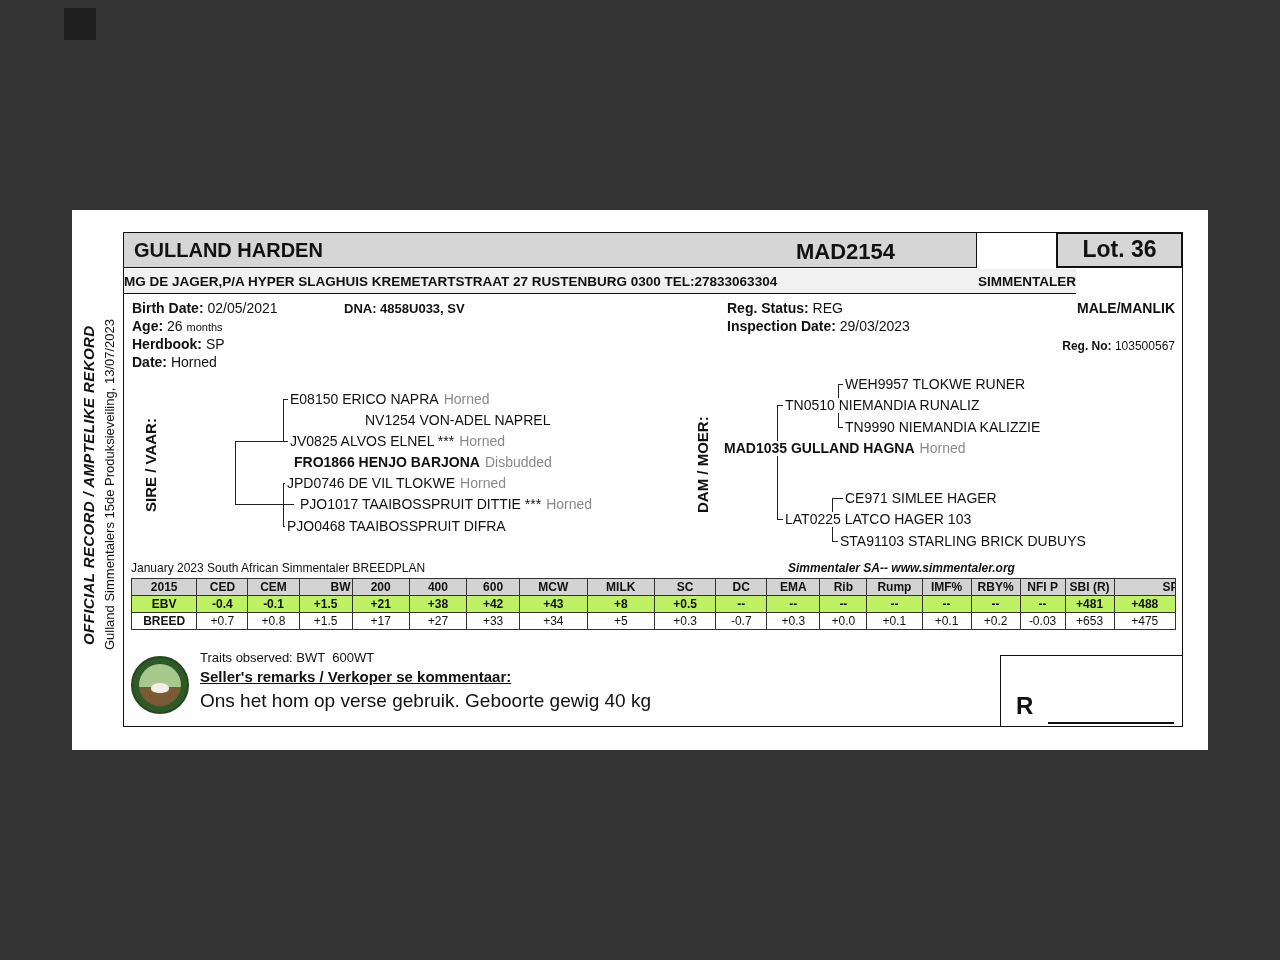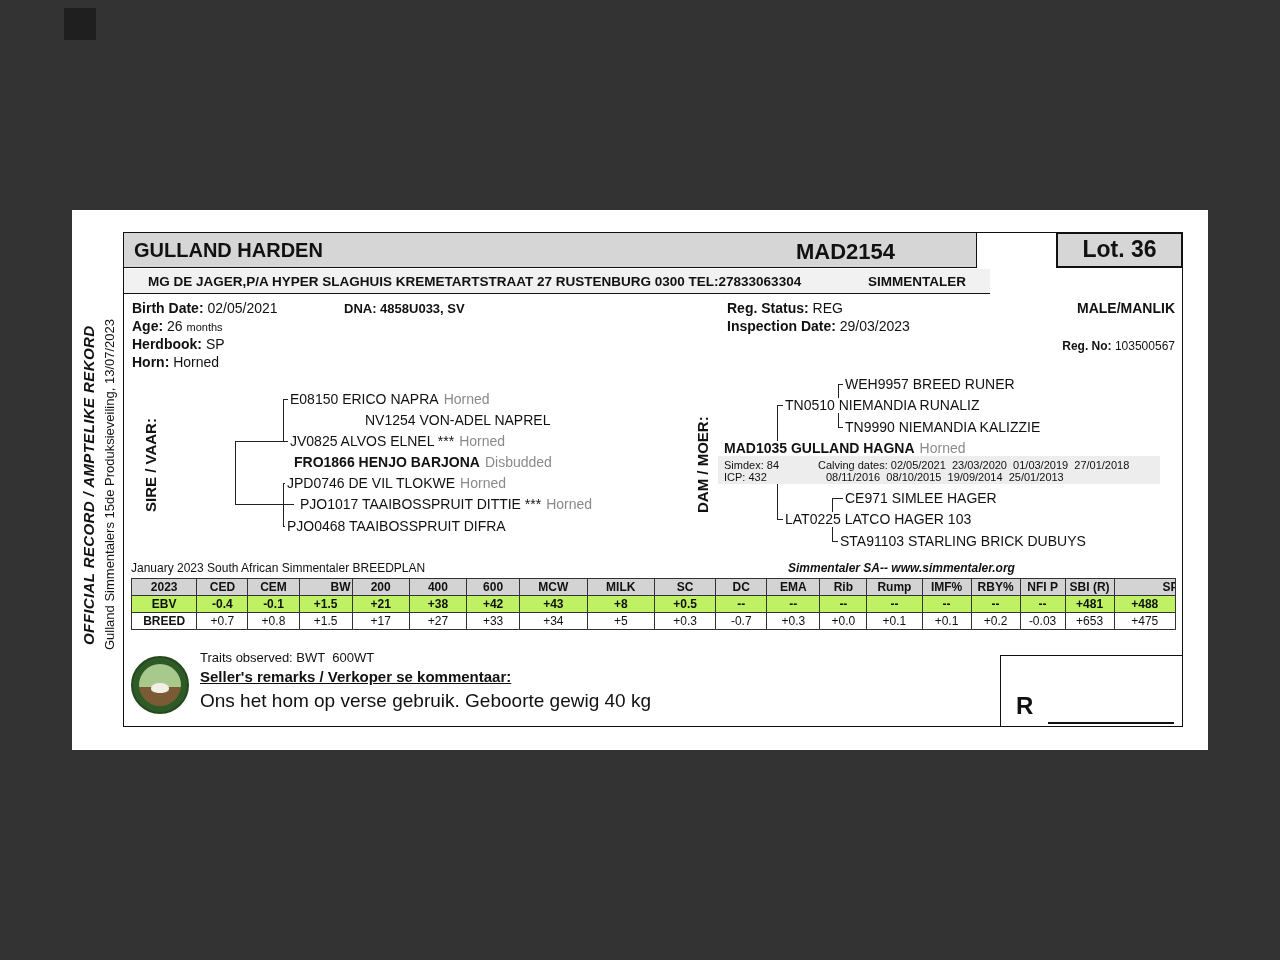--- a/index.html
+++ b/index.html
@@ -24,23 +24,23 @@
   .side-text2 { left:30px; top:92px; height:366px; font-size:13px; }
 
   .content-frame { position:absolute; left:51px; top:22px; width:1060px; height:495px; border:1px solid #111; }
 
   .titlebar { position:absolute; left:51px; top:22px; width:854px; height:36px; background:#d6d6d6; border:1px solid #111; }
   .title-name { position:absolute; left:10px; top:6px; font-size:20px; font-weight:bold; }
   .title-tag  { position:absolute; left:672px; top:6px; font-size:22px; font-weight:bold; }
   .lotbox { position:absolute; left:984px; top:22px; width:127px; height:36px; background:#d6d6d6; border:2px solid #111;
             text-align:center; font-size:23px; font-weight:bold; line-height:31px; }
 
-  .addrbar { position:absolute; left:52px; top:59px; width:866px; height:25px; background:#f1f1f1;
+  .addrbar { position:absolute; left:52px; top:59px; width:952px; height:25px; background:#f1f1f1;
              border-bottom:1px solid #111; display:flex; align-items:center; justify-content:space-between;
-             padding:0 24px; font-weight:bold; font-size:13.5px; white-space:nowrap; }
+             padding:0 0; font-weight:bold; font-size:13.5px; white-space:nowrap; }
 
   .info-item { position:absolute; font-size:14px; white-space:nowrap; }
   .lbl { font-weight:bold; }
   .small-unit { font-size:11px; }
   .dna-item { font-size:13px; font-weight:bold; }
   .regno-item { font-size:12px; }
   .bold { font-weight:bold; }
 
   .ped-vlabel { position:absolute; writing-mode:vertical-rl; transform:rotate(180deg);
                 font-weight:bold; font-size:15px; text-align:center; height:110px; }
@@ -132,21 +132,21 @@
   <div class="info-item" style="left:60px;top:126px">
     <span class="lbl">Herdbook:</span>
     <span>SP</span>
   </div>
   <div class="info-item regno-item" style="right:33px;top:129px">
     <span class="lbl">Reg. No:</span>
     <span>103500567</span>
   </div>
 
   <div class="info-item" style="left:60px;top:144px">
-    <span class="lbl">Horn:</span>
+    <span class="lbl">Date:</span>
     <span>Horned</span>
   </div>
 
   <div class="ped-vlabel" style="left:70px;top:200px">SIRE / VAAR:</div>
   <div class="ped-vlabel" style="left:622px;top:200px">DAM / MOER:</div>
 
   <div class="tline" style="left:211px;top:189px;width:1px;height:42px"></div>
   <div class="tline" style="left:211px;top:189px;width:6px;height:1px"></div>
   <div class="tline" style="left:211px;top:231px;width:6px;height:1px"></div>
   <div class="tline" style="left:211px;top:273px;width:1px;height:43px"></div>
@@ -167,42 +167,36 @@
   <div class="tline" style="left:705px;top:309px;width:7px;height:1px"></div>
 
   <div class="ped-line" style="left:216px;top:182px"><span class="ped-name">E08150 ERICO NAPRA</span><span class="ped-tag">Horned</span></div>
   <div class="ped-line" style="left:291px;top:203px"><span class="ped-name">NV1254 VON-ADEL NAPREL</span><span class="ped-tag"></span></div>
   <div class="ped-line" style="left:216px;top:224px"><span class="ped-name">JV0825 ALVOS ELNEL ***</span><span class="ped-tag">Horned</span></div>
   <div class="ped-line ped-main" style="left:220px;top:245px"><span class="ped-name">FRO1866 HENJO BARJONA</span><span class="ped-tag">Disbudded</span></div>
   <div class="ped-line" style="left:213px;top:266px"><span class="ped-name">JPD0746 DE VIL TLOKWE</span><span class="ped-tag">Horned</span></div>
   <div class="ped-line" style="left:226px;top:287px"><span class="ped-name">PJO1017 TAAIBOSSPRUIT DITTIE ***</span><span class="ped-tag">Horned</span></div>
   <div class="ped-line" style="left:213px;top:309px"><span class="ped-name">PJO0468 TAAIBOSSPRUIT DIFRA</span><span class="ped-tag"></span></div>
 
-  <div class="ped-line" style="left:771px;top:167px"><span class="ped-name">WEH9957 BREED RUNER</span><span class="ped-tag"></span></div>
+  <div class="ped-line" style="left:771px;top:167px"><span class="ped-name">WEH9957 TLOKWE RUNER</span><span class="ped-tag"></span></div>
   <div class="ped-line" style="left:711px;top:188px"><span class="ped-name">TN0510 NIEMANDIA RUNALIZ</span><span class="ped-tag"></span></div>
   <div class="ped-line" style="left:771px;top:210px"><span class="ped-name">TN9990 NIEMANDIA KALIZZIE</span><span class="ped-tag"></span></div>
   <div class="ped-line ped-main" style="left:650px;top:231px"><span class="ped-name">MAD1035 GULLAND HAGNA</span><span class="ped-tag">Horned</span></div>
   <div class="ped-line" style="left:771px;top:281px"><span class="ped-name">CE971 SIMLEE HAGER</span><span class="ped-tag"></span></div>
   <div class="ped-line" style="left:711px;top:302px"><span class="ped-name">LAT0225 LATCO HAGER 103</span><span class="ped-tag"></span></div>
   <div class="ped-line" style="left:766px;top:324px"><span class="ped-name">STA91103 STARLING BRICK DUBUYS</span><span class="ped-tag"></span></div>
 
-  <div class="ped-stats">
-    <span class="st-simdex">Simdex: 84</span>
-    <span class="st-icp">ICP: 432</span>
-    <span class="st-cal1">Calving dates: 02/05/2021  23/03/2020  01/03/2019  27/01/2018</span>
-    <span class="st-cal2">08/11/2016  08/10/2015  19/09/2014  25/01/2013</span>
-  </div>
 
   <div class="bp-caption-left">January 2023 South African Simmentaler BREEDPLAN</div>
   <div class="bp-caption-right">Simmentaler SA-- www.simmentaler.org</div>
 
   <table class="bp-table">
     <thead>
         <tr id="bp-head">
-          <th style="width: 64px;">2023</th>
+          <th style="width: 64px;">2015</th>
           <th style="width: 50px;">CED</th>
           <th style="width: 50px;">CEM</th>
           <th style="width: 52px; text-align: right;">BW</th>
           <th style="width: 56px;">200</th>
           <th style="width: 56px;">400</th>
           <th style="width: 52px;">600</th>
           <th style="width: 66px;">MCW</th>
           <th style="width: 66px;">MILK</th>
           <th style="width: 60px;">SC</th>
           <th style="width: 50px;">DC</th>

